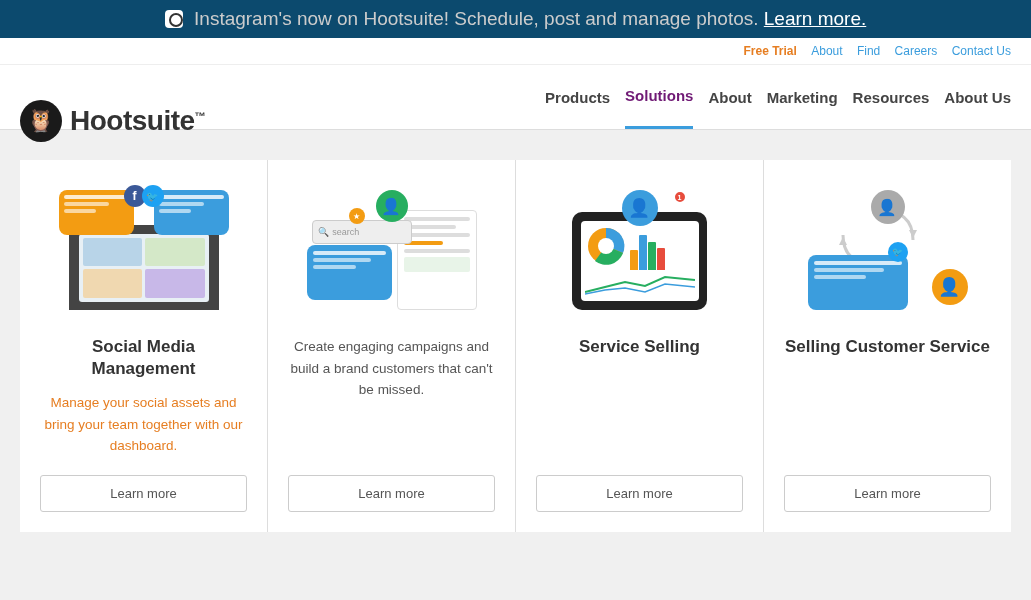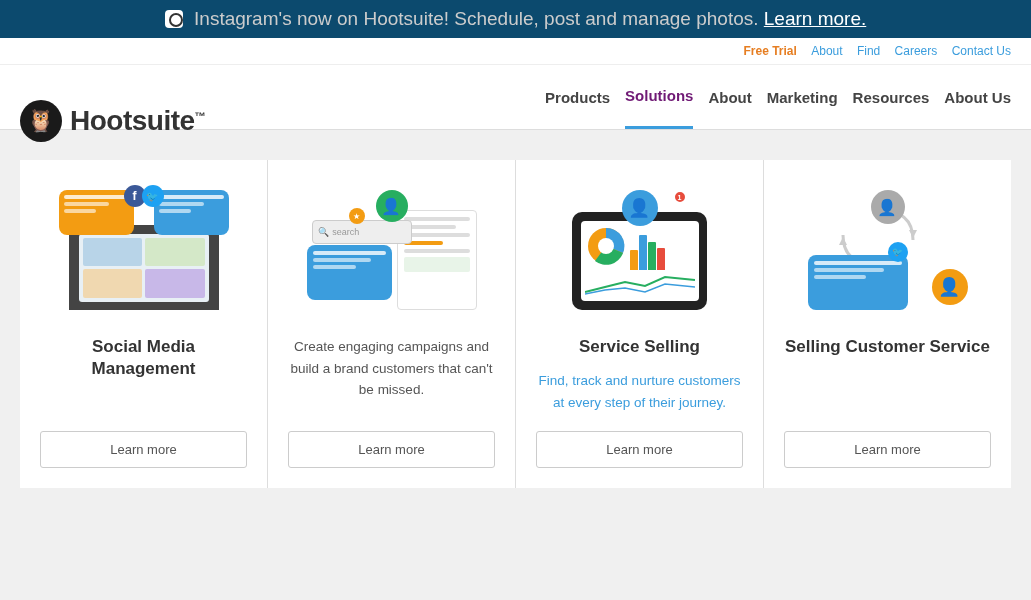--- a/index.html
+++ b/index.html
@@ -221,20 +221,21 @@
           <div style="width:130px; height:68px; background:#e8f0f5; border-radius:3px; display:grid; grid-template-columns:1fr 1fr; grid-template-rows:1fr 1fr; gap:3px; padding:4px; overflow:hidden;">
             <div style="background:#b8d4e8; border-radius:2px;"></div>
             <div style="background:#d4e8c8; border-radius:2px;"></div>
             <div style="background:#f0d8b0; border-radius:2px;"></div>
             <div style="background:#c8b8e8; border-radius:2px;"></div>
           </div>
         </div>
       </div>
     </div>
     <div class="card-title">Social Media Management</div>
+    <div class="card-desc smm-desc">Manage your social assets and bring your team together with our dashboard.</div>
     <button class="learn-btn">Learn more</button>
   </div>
 
   <div class="card">
     <div class="card-illustration">
       <div style="position:relative; width:170px; height:120px;">
 
         <div style="position:absolute; top:0; left:50%; transform:translateX(-50%); width:32px; height:32px; background:#27ae60; border-radius:50%; display:flex; align-items:center; justify-content:center; color:white; font-size:16px; z-index:3;">👤</div>
 
         <div style="position:absolute; top:18px; left:42px; width:16px; height:16px; background:#f39c12; border-radius:50%; display:flex; align-items:center; justify-content:center; color:white; font-size:8px; z-index:4;">★</div>
@@ -290,21 +291,20 @@
 
             <svg width="110" height="25" style="display:block;">
               <polyline points="0,20 20,15 40,10 60,14 80,5 110,8" fill="none" stroke="#27ae60" stroke-width="2"></polyline>
               <polyline points="0,22 20,18 40,16 60,20 80,12 110,15" fill="none" stroke="#3b9ddd" stroke-width="1.5"></polyline>
             </svg>
           </div>
         </div>
       </div>
     </div>
     <div class="card-title">Service Selling</div>
-    <div class="card-desc highlight">Find, track and nurture customers at every step of their journey.</div>
     <button class="learn-btn">Learn more</button>
   </div>
 
   <div class="card">
     <div class="card-illustration">
       <div style="position:relative; width:170px; height:120px;">
 
         <div style="position:absolute; top:0; left:50%; transform:translateX(-50%); width:34px; height:34px; background:#aaa; border-radius:50%; display:flex; align-items:center; justify-content:center; color:white; font-size:16px; z-index:3;">👤</div>
 
         <svg style="position:absolute; top:10px; left:20px;" width="110" height="70" viewBox="0 0 110 70">

